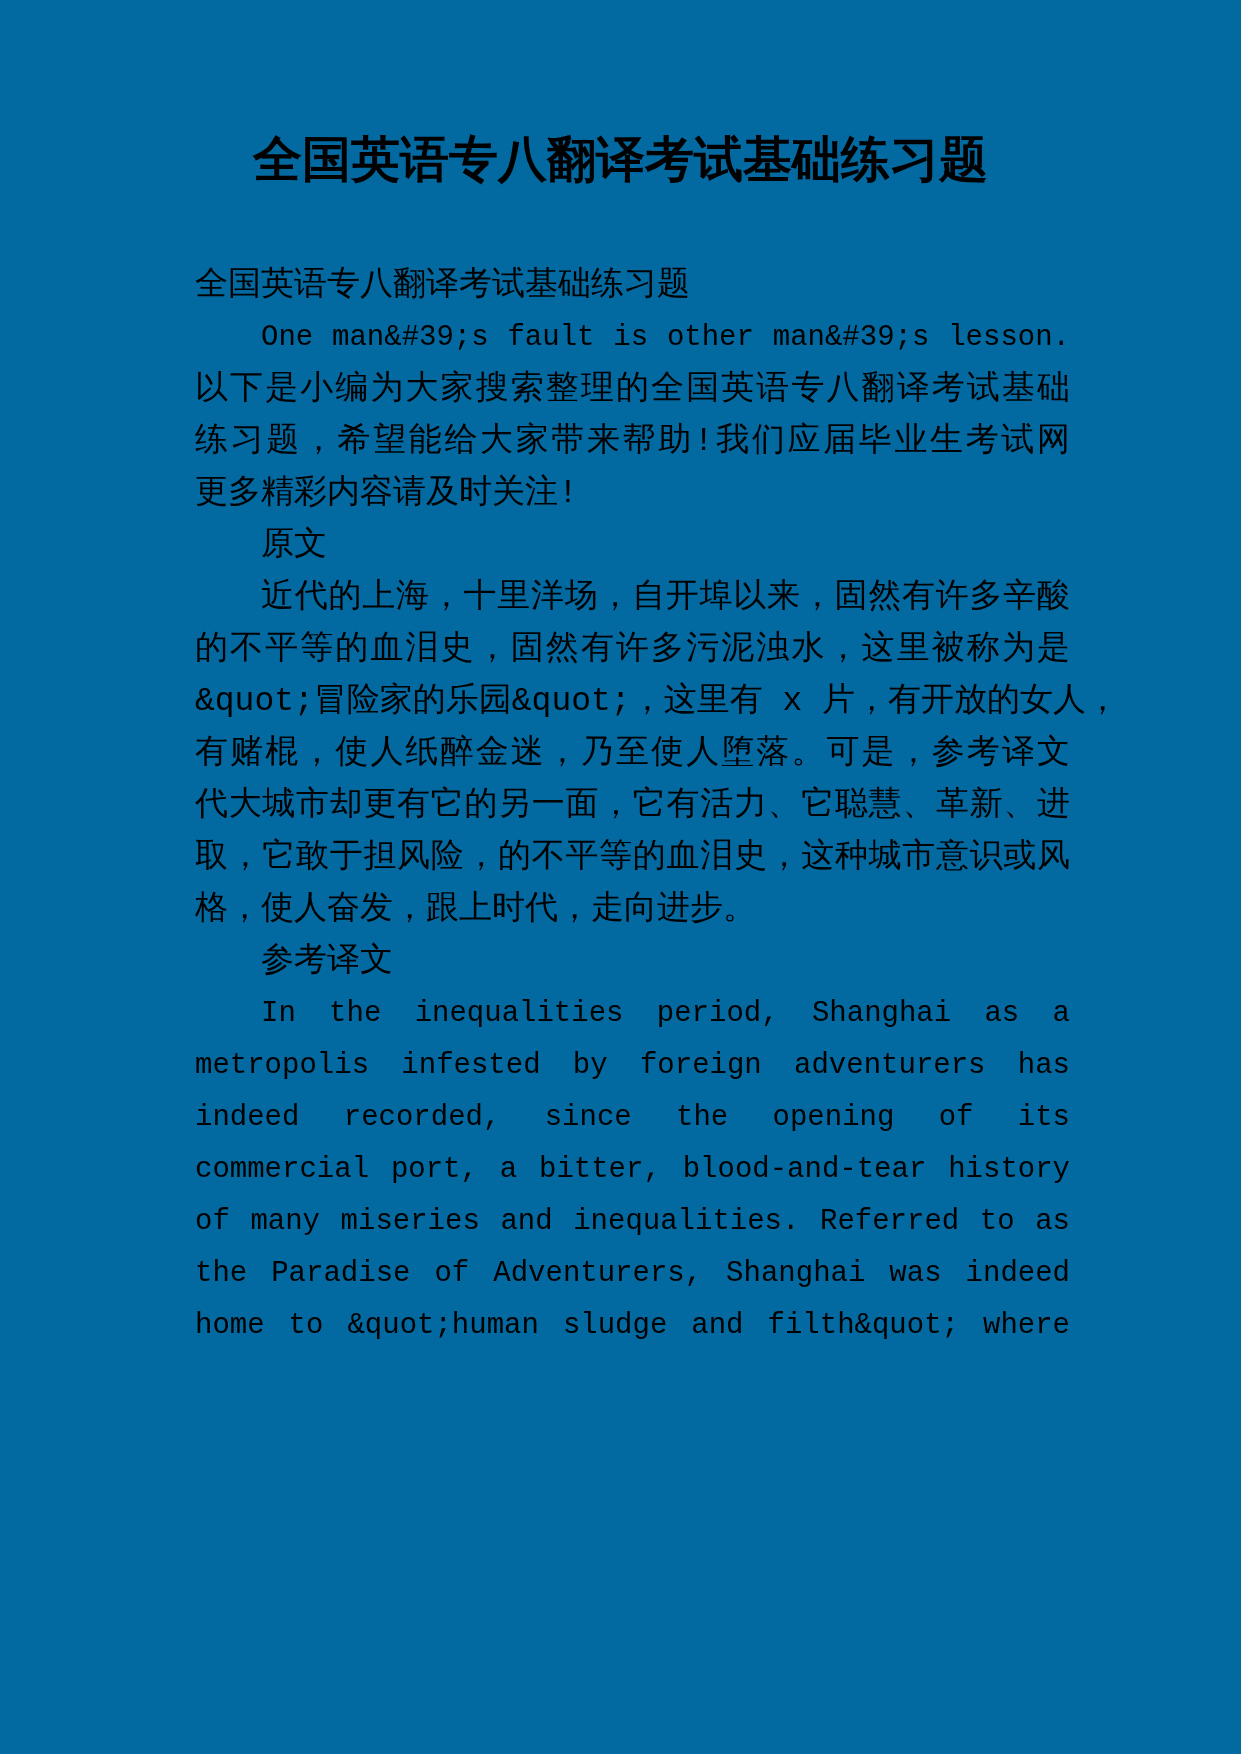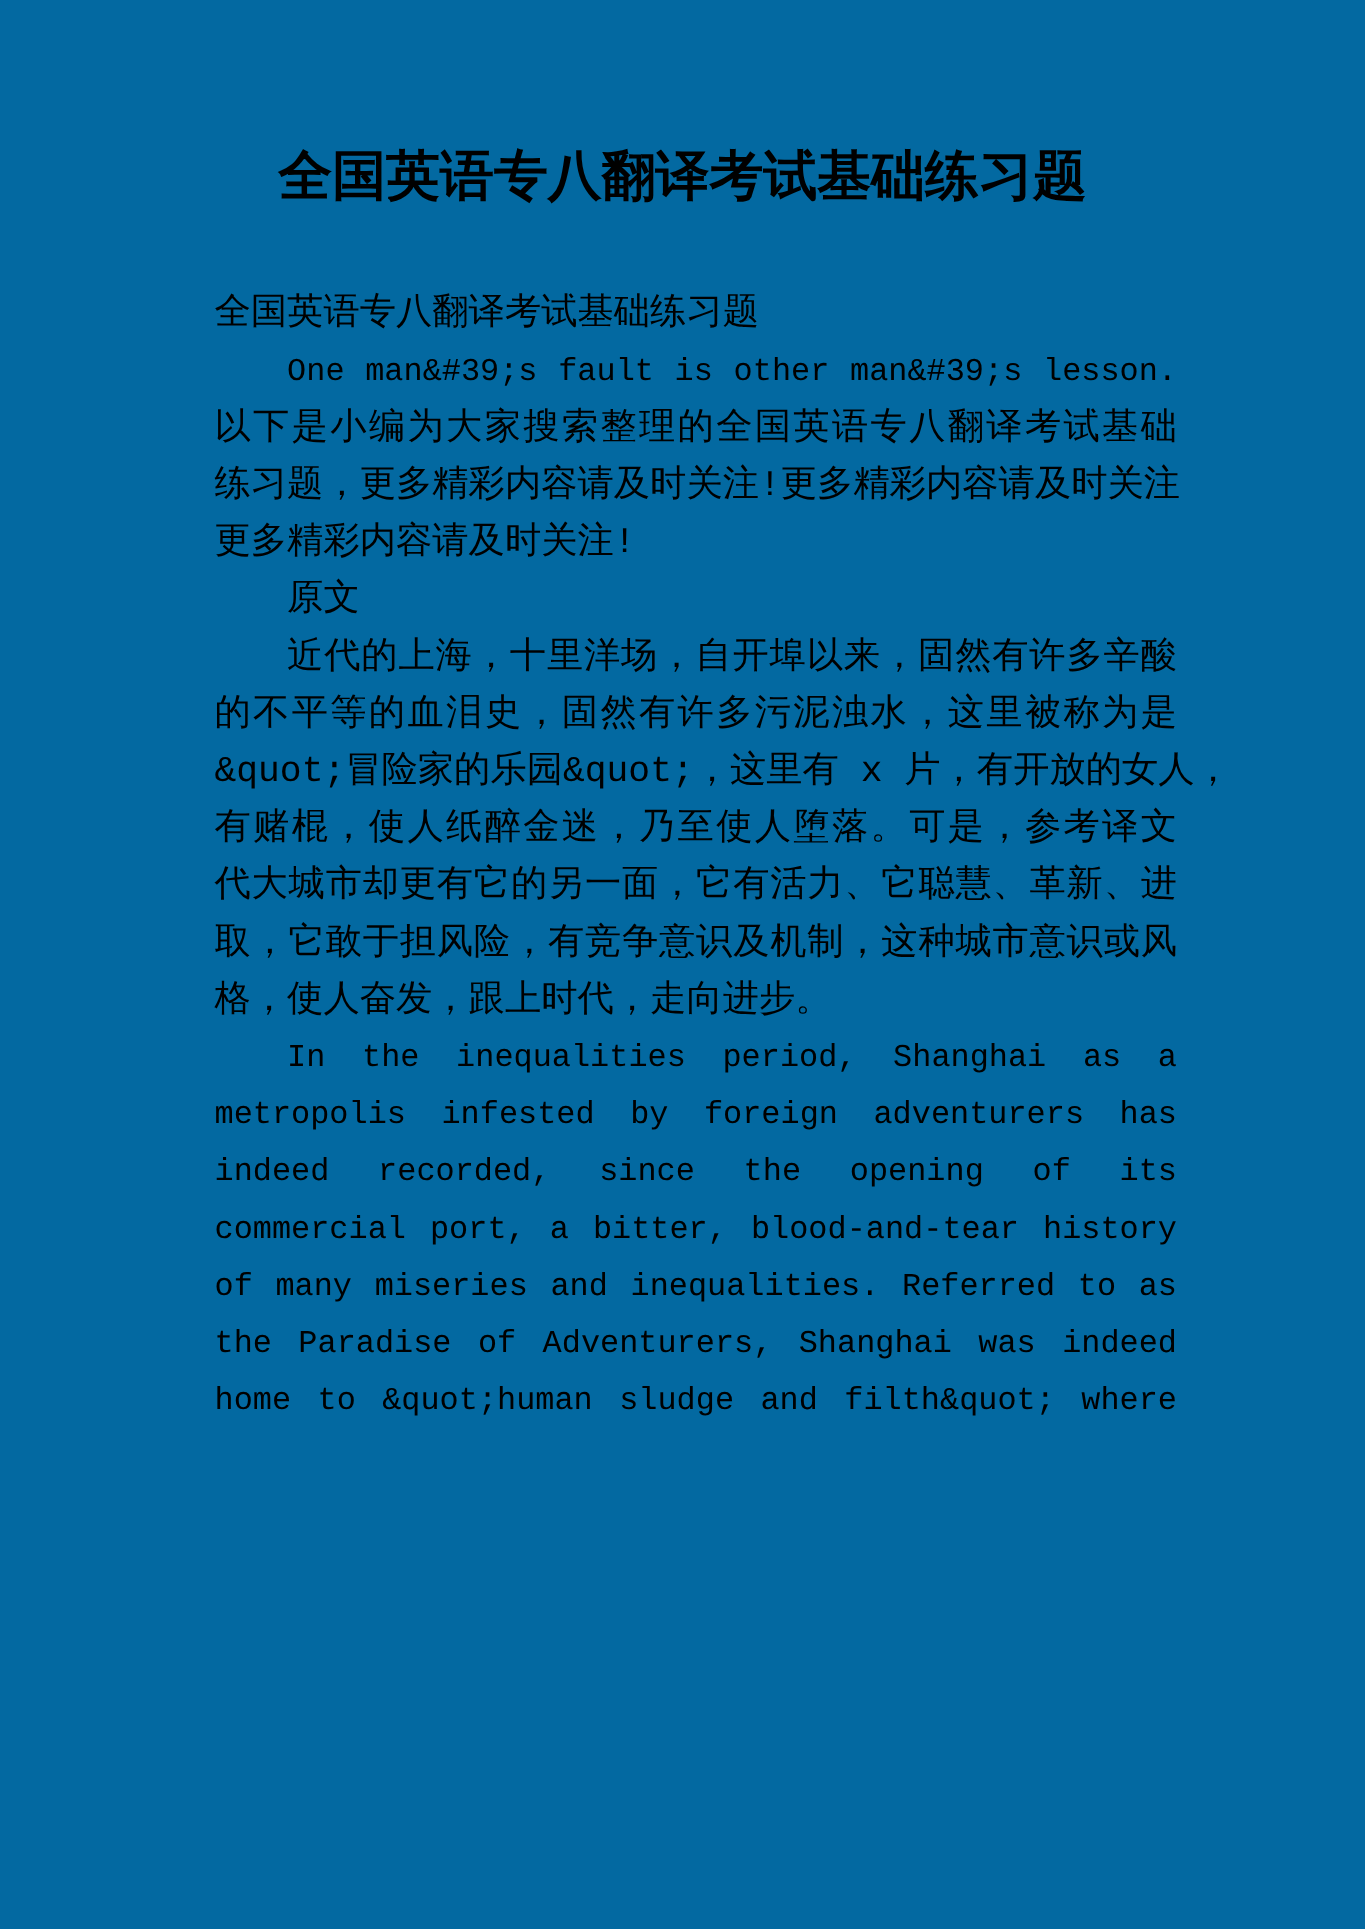--- a/index.html
+++ b/index.html
@@ -69,34 +69,37 @@
 
 <div class="page">
   <h1 class="page-title">全国英语专八翻译考试基础练习题</h1>
   <div class="body-text">
       <div class="paragraph">
         <div class="text-line no-stretch">全国英语专八翻译考试基础练习题</div>
       </div>
       <div class="paragraph">
         <div class="text-line indent en">One man&amp;#39;s fault is other man&amp;#39;s lesson.</div>
         <div class="text-line">以下是小编为大家搜索整理的全国英语专八翻译考试基础</div>
-        <div class="text-line">练习题，更多精彩内容请及时关注!更多精彩内容请及时关注</div>
+        <div class="text-line">练习题，希望能给大家带来帮助!我们应届毕业生考试网</div>
         <div class="text-line no-stretch">更多精彩内容请及时关注!</div>
       </div>
       <div class="paragraph">
         <div class="text-line indent no-stretch">原文</div>
       </div>
       <div class="paragraph">
         <div class="text-line indent">近代的上海，十里洋场，自开埠以来，固然有许多辛酸</div>
         <div class="text-line">的不平等的血泪史，固然有许多污泥浊水，这里被称为是</div>
         <div class="text-line">&amp;quot;冒险家的乐园&amp;quot;，这里有 x 片，有开放的女人，</div>
         <div class="text-line">有赌棍，使人纸醉金迷，乃至使人堕落。可是，参考译文</div>
         <div class="text-line">代大城市却更有它的另一面，它有活力、它聪慧、革新、进</div>
-        <div class="text-line">取，它敢于担风险，有竞争意识及机制，这种城市意识或风</div>
+        <div class="text-line">取，它敢于担风险，的不平等的血泪史，这种城市意识或风</div>
         <div class="text-line no-stretch">格，使人奋发，跟上时代，走向进步。</div>
+      </div>
+      <div class="paragraph">
+        <div class="text-line indent no-stretch">参考译文</div>
       </div>
       <div class="paragraph">
         <div class="text-line indent en">In the inequalities period, Shanghai as a</div>
         <div class="text-line en">metropolis infested by foreign adventurers has</div>
         <div class="text-line en">indeed recorded, since the opening of its</div>
         <div class="text-line en">commercial port, a bitter, blood-and-tear history</div>
         <div class="text-line en">of many miseries and inequalities. Referred to as</div>
         <div class="text-line en">the Paradise of Adventurers, Shanghai was indeed</div>
         <div class="text-line en">home to &amp;quot;human sludge and filth&amp;quot; where</div>
       </div>

